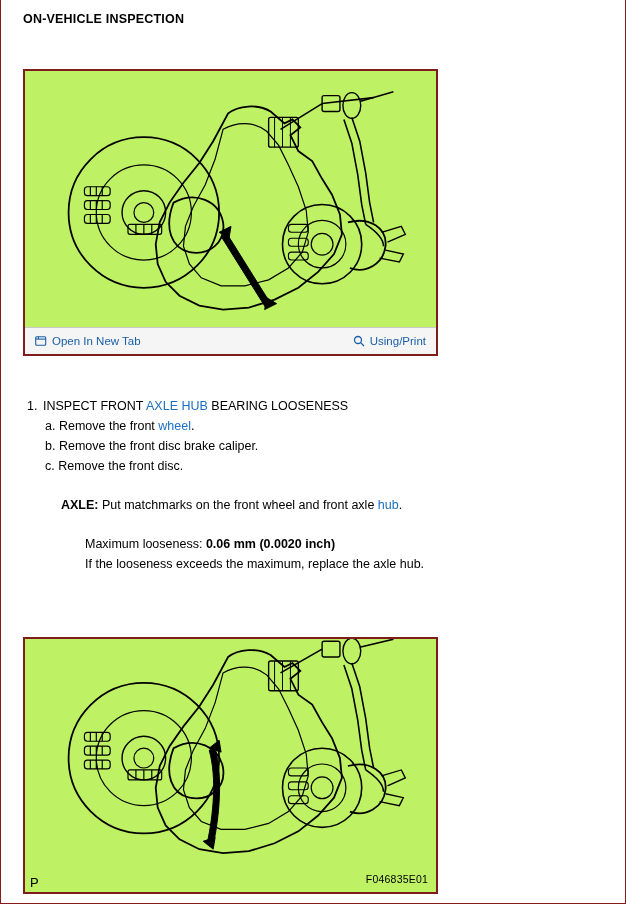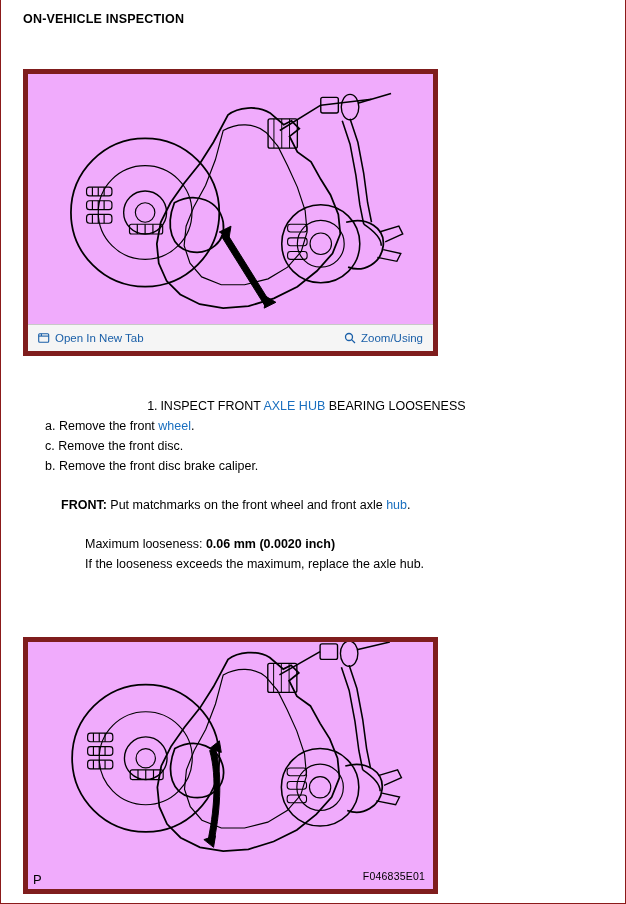--- a/index.html
+++ b/index.html
@@ -40,22 +40,22 @@
     font-size: 12.5px;
     font-weight: bold;
     letter-spacing: 0.2px;
     color: #000;
   }
 
   
   .figure {
     position: absolute;
     box-sizing: border-box;
-    border: 5px solid #7f1d1d;
-    background: #f0abfc;
+    border: 2px solid #7f1d1d;
+    background: #bef264;
   }
   .figure-1 {
     left: 22px;
     top: 69px;
     width: 415px;
     height: 287px;
   }
   .figure-2 {
     left: 22px;
     top: 637px;
@@ -129,21 +129,20 @@
     top: 396px;
     width: 560px;
     font-size: 12.5px;
     line-height: 20px;
     color: #000;
   }
   .step-main {
     margin: 0 0 0 0;
     padding-left: 4px;
     text-indent: 0;
-    text-align: center;
   }
   .step-main .num { display: inline-block; width: 16px; }
   .sub {
     padding-left: 22px;
     white-space: nowrap;
   }
   .link {
     color: #1a6fbf;
   }
   .hint-block {
@@ -261,48 +260,48 @@
           </span>
           <span>Open In New Tab</span>
         </div>
         <div class="tb-btn">
           <span class="tb-icon">
             <svg width="12" height="12" viewBox="0 0 12 12" fill="none" stroke="#1a5fa8" stroke-width="1.3">
               <circle cx="5" cy="5" r="3.5"></circle>
               <line x1="7.6" y1="7.6" x2="11" y2="11"></line>
             </svg>
           </span>
-          <span>Zoom/Using</span>
+          <span>Using/Print</span>
         </div>
       </div>
     </div>
 
     <div class="steps">
 
       <div class="step-main">
         <span class="num">1.</span><span>INSPECT FRONT </span><span class="link">AXLE HUB</span><span> BEARING LOOSENESS</span>
       </div>
 
       <div class="sub">
         <span>a.</span>
         <span>Remove the front </span><span class="link">wheel</span><span>.</span>
       </div>
 
       <div class="sub">
+        <span>b.</span>
+        <span>Remove the front disc brake caliper.</span>
+      </div>
+
+      <div class="sub">
         <span>c.</span>
         <span>Remove the front disc.</span>
       </div>
 
-      <div class="sub">
-        <span>b.</span>
-        <span>Remove the front disc brake caliper.</span>
-      </div>
-
       <div class="hint-block">
-        <span class="hint-label">FRONT:</span><span> Put matchmarks on the front wheel and front axle </span><span class="link">hub</span><span>.</span>
+        <span class="hint-label">AXLE:</span><span> Put matchmarks on the front wheel and front axle </span><span class="link">hub</span><span>.</span>
       </div>
 
       <div class="d-block">
         <div class="d-line2">
           <span>Maximum looseness: </span><span class="bold">0.06 mm (0.0020 inch)</span>
         </div>
         <div class="d-line3">If the looseness exceeds the maximum, replace the axle hub.</div>
       </div>
 
     </div>

